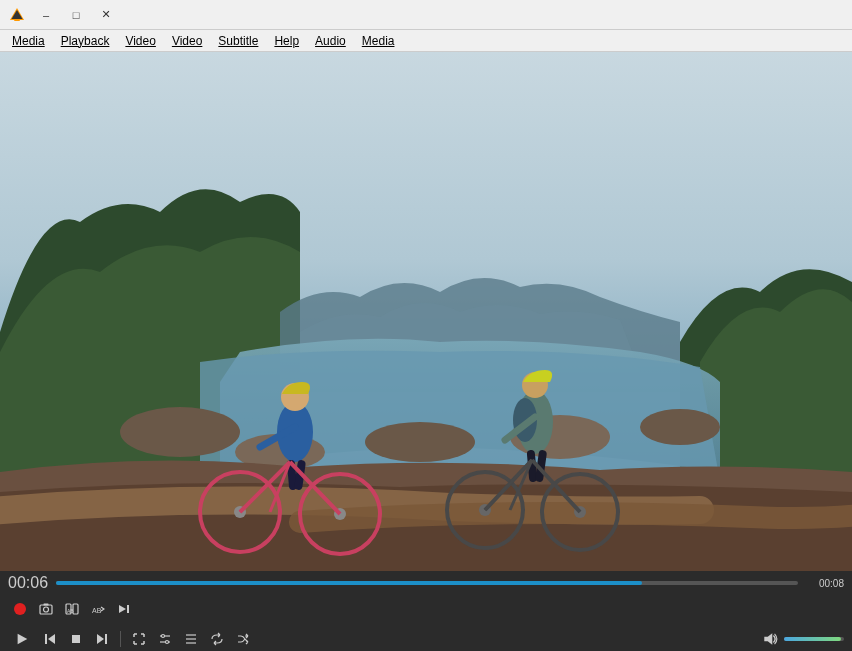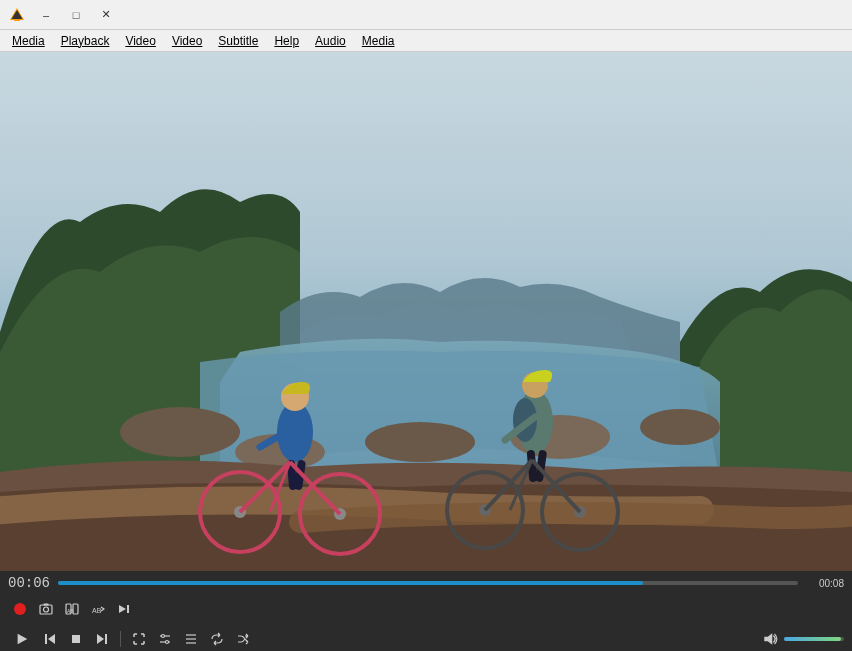--- a/index.html
+++ b/index.html
@@ -106,23 +106,22 @@
     #progress-area {
       height: 24px;
       background: #2b2b2b;
       display: flex;
       align-items: center;
       padding: 0 8px;
       gap: 8px;
     }
     #time-left {
       color: #ccc;
-      font-size: 14px;
+      font-size: 16px;
       min-width: 38px;
-      font-family: Liberation Mono, monospace;
     }
     #progress-track {
       flex: 1;
       height: 4px;
       background: #555;
       border-radius: 2px;
       cursor: pointer;
       position: relative;
     }
     #progress-fill {

